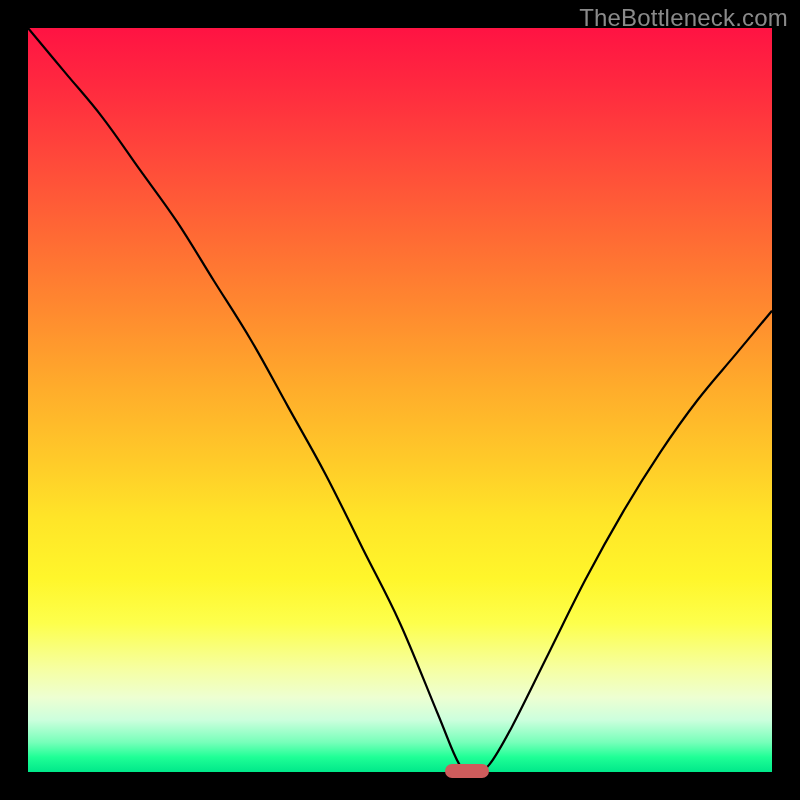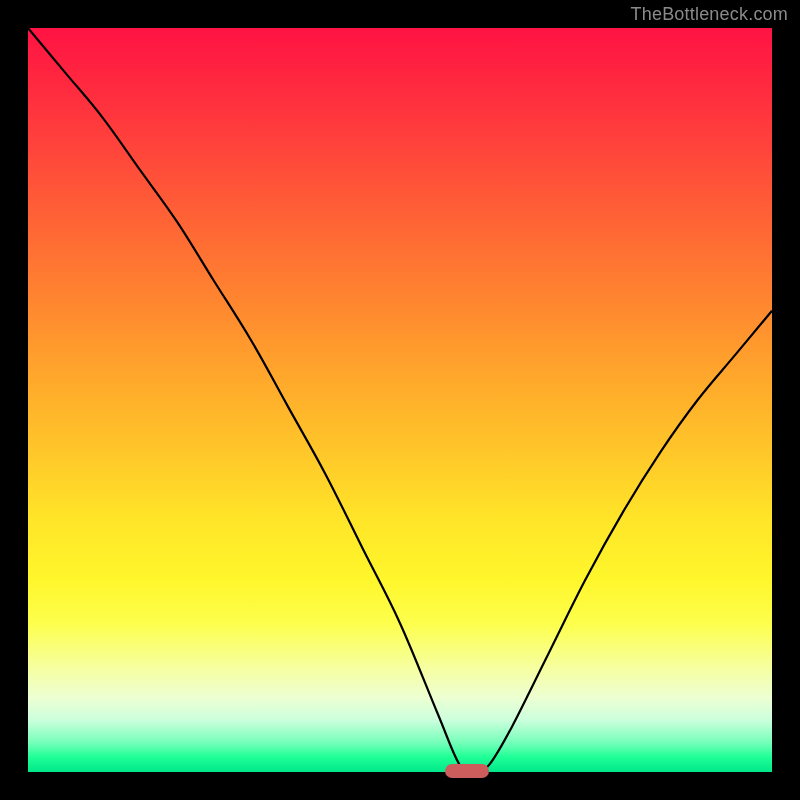--- a/index.html
+++ b/index.html
@@ -15,21 +15,21 @@
     position: relative;
     width: 800px;
     height: 800px;
     background: #000;
   }
   .watermark {
     position: absolute;
     top: 4px;
     right: 12px;
     color: #8a8a8a;
-    font-size: 18px;
+    font-size: 24px;
     letter-spacing: 0.2px;
     font-weight: 400;
   }
   .plot {
     position: absolute;
     left: 28px;
     top: 28px;
     width: 744px;
     height: 744px;
     background: linear-gradient(to bottom,

